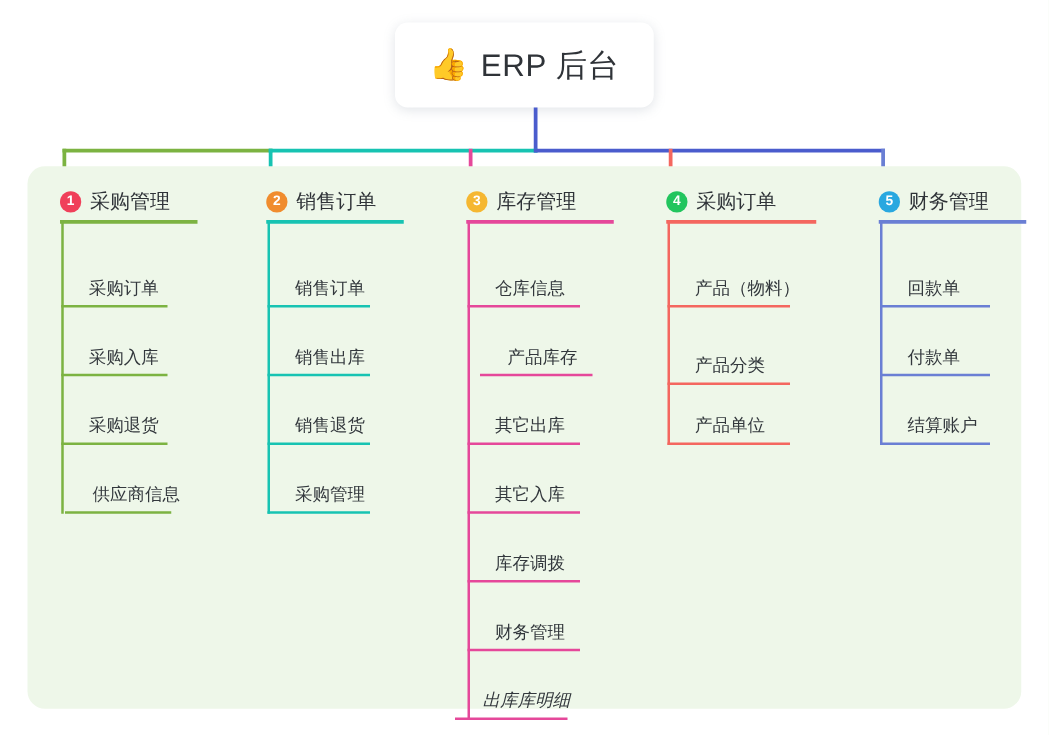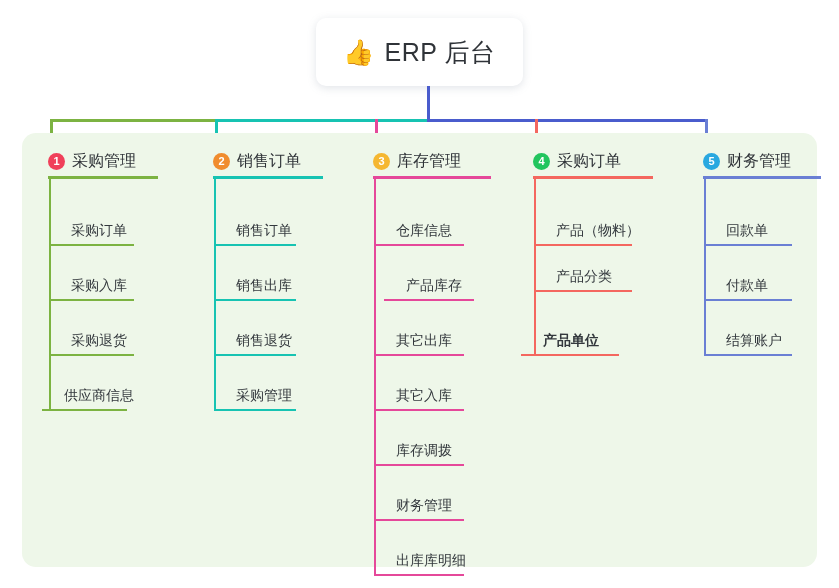--- a/index.html
+++ b/index.html
@@ -98,21 +98,21 @@
           <div class="leaf-rule" style="width: 85px; background: rgb(124, 179, 66);"></div>
         </div>
         <div class="leaf" style="position: absolute; left: 13px; top: 255px; width: 85px;">
           <span class="leaf-text">采购入库</span>
           <div class="leaf-rule" style="width: 85px; background: rgb(124, 179, 66);"></div>
         </div>
         <div class="leaf" style="position: absolute; left: 13px; top: 310px; width: 85px;">
           <span class="leaf-text">采购退货</span>
           <div class="leaf-rule" style="width: 85px; background: rgb(124, 179, 66);"></div>
         </div>
-        <div class="leaf" style="position: absolute; left: 6px; top: 365px; width: 85px;">
+        <div class="leaf" style="position: absolute; left: 16px; top: 365px; width: 85px;">
           <span class="leaf-text">供应商信息</span>
           <div class="leaf-rule" style="width: 85px; background: rgb(124, 179, 66);"></div>
         </div>
       </div>
       <div class="col" style="left: 201px; top: 0px; position: absolute;">
         <div class="col-head" style="position: absolute; left: 0px; top: 146px;">
           <span class="badge" style="background: rgb(240, 140, 46);">2</span>
           <span class="head-label">销售订单</span>
         </div>
         <div style="position: absolute; left: 12px; top: 176px; width: 110px; height: 3px; background: rgb(23, 195, 178);"></div>
@@ -158,41 +158,41 @@
           <div class="leaf-rule" style="width: 90px; background: rgb(229, 72, 154);"></div>
         </div>
         <div class="leaf" style="position: absolute; left: 13px; top: 420px; width: 90px;">
           <span class="leaf-text">库存调拨</span>
           <div class="leaf-rule" style="width: 90px; background: rgb(229, 72, 154);"></div>
         </div>
         <div class="leaf" style="position: absolute; left: 13px; top: 475px; width: 90px;">
           <span class="leaf-text">财务管理</span>
           <div class="leaf-rule" style="width: 90px; background: rgb(229, 72, 154);"></div>
         </div>
-        <div class="leaf" style="position: absolute; left: 13px; top: 530px; width: 90px;">
+        <div class="leaf" style="position: absolute; left: 3px; top: 530px; width: 90px; font-style: italic;">
           <span class="leaf-text">出库库明细</span>
           <div class="leaf-rule" style="width: 90px; background: rgb(229, 72, 154);"></div>
         </div>
       </div>
       <div class="col" style="left: 521px; top: 0px; position: absolute;">
         <div class="col-head" style="position: absolute; left: 0px; top: 146px;">
           <span class="badge" style="background: rgb(34, 197, 94);">4</span>
           <span class="head-label">采购订单</span>
         </div>
         <div style="position: absolute; left: 12px; top: 176px; width: 120px; height: 3px; background: rgb(244, 103, 95);"></div>
         <div class="spine" style="position: absolute; left: 13px; top: 176px; height: 180px; background: rgb(244, 103, 95);"></div>
         <div class="leaf" style="position: absolute; left: 13px; top: 200px; width: 98px;">
           <span class="leaf-text">产品（物料）</span>
           <div class="leaf-rule" style="width: 98px; background: rgb(244, 103, 95);"></div>
         </div>
-        <div class="leaf" style="position: absolute; left: 13px; top: 246px; width: 98px; text-align: center;">
+        <div class="leaf" style="position: absolute; left: 13px; top: 262px; width: 98px; text-align: center;">
           <span class="leaf-text">产品分类</span>
           <div class="leaf-rule" style="width: 98px; background: rgb(244, 103, 95);"></div>
         </div>
-        <div class="leaf" style="position: absolute; left: 0; top: 310px; width: 98px; font-weight: bold;">
+        <div class="leaf" style="position: absolute; left: 13px; top: 310px; width: 98px;">
           <span class="leaf-text">产品单位</span>
           <div class="leaf-rule" style="width: 98px; background: rgb(244, 103, 95);"></div>
         </div>
       </div>
       <div class="col" style="left: 691px; top: 0px; position: absolute;">
         <div class="col-head" style="position: absolute; left: 0px; top: 146px;">
           <span class="badge" style="background: rgb(41, 168, 224);">5</span>
           <span class="head-label">财务管理</span>
         </div>
         <div style="position: absolute; left: 12px; top: 176px; width: 118px; height: 3px; background: rgb(106, 127, 212);"></div>

